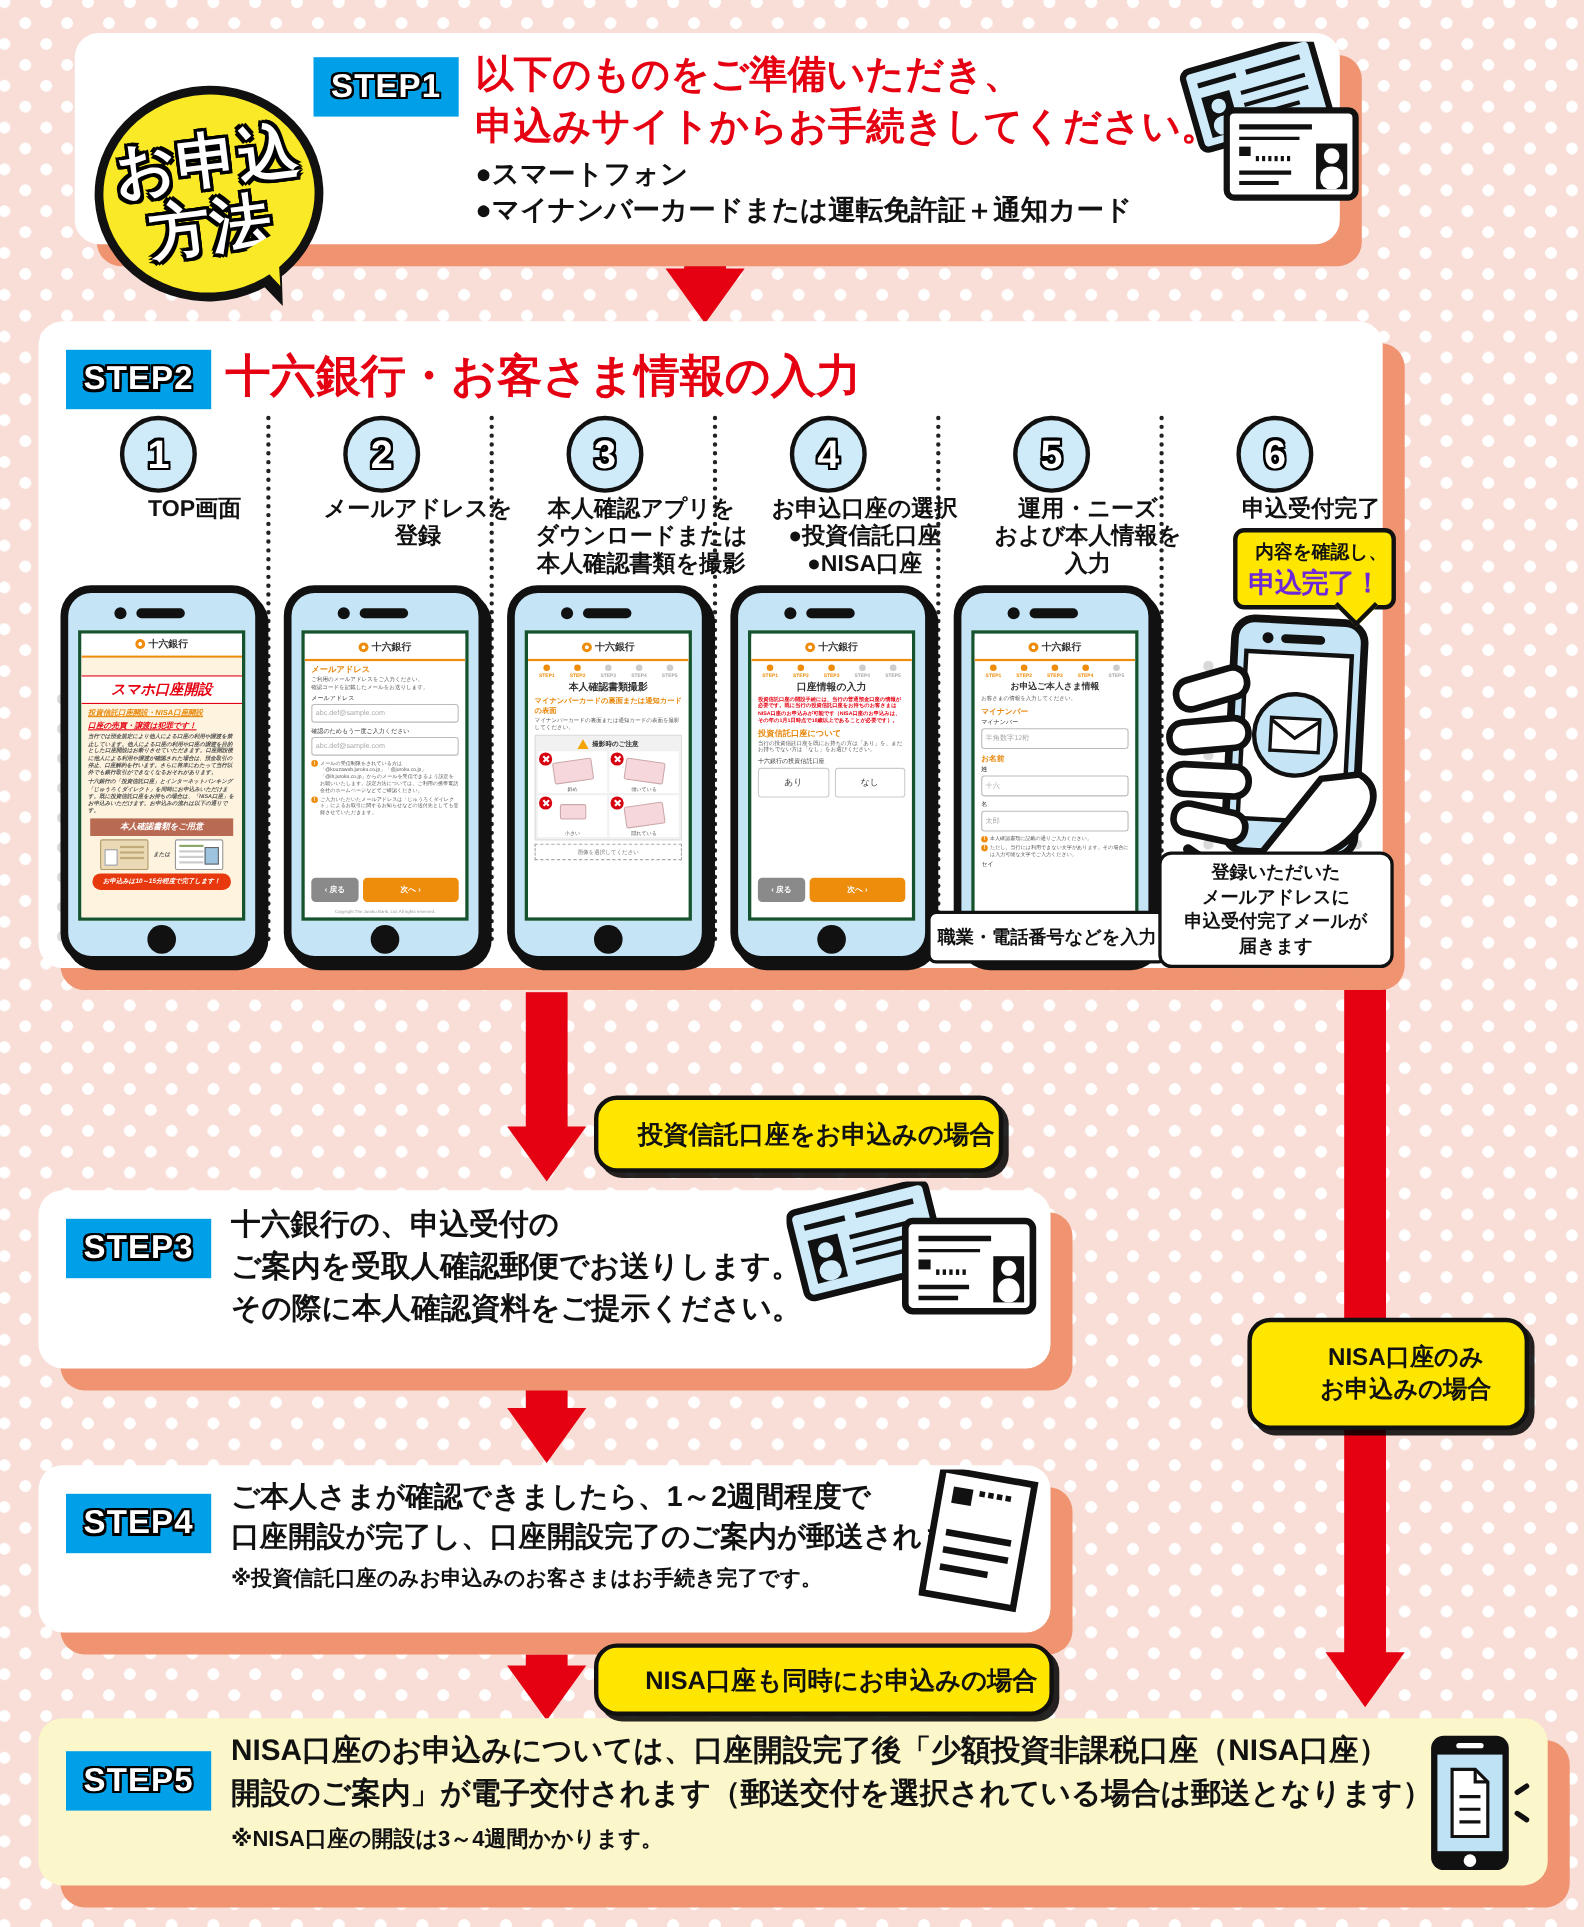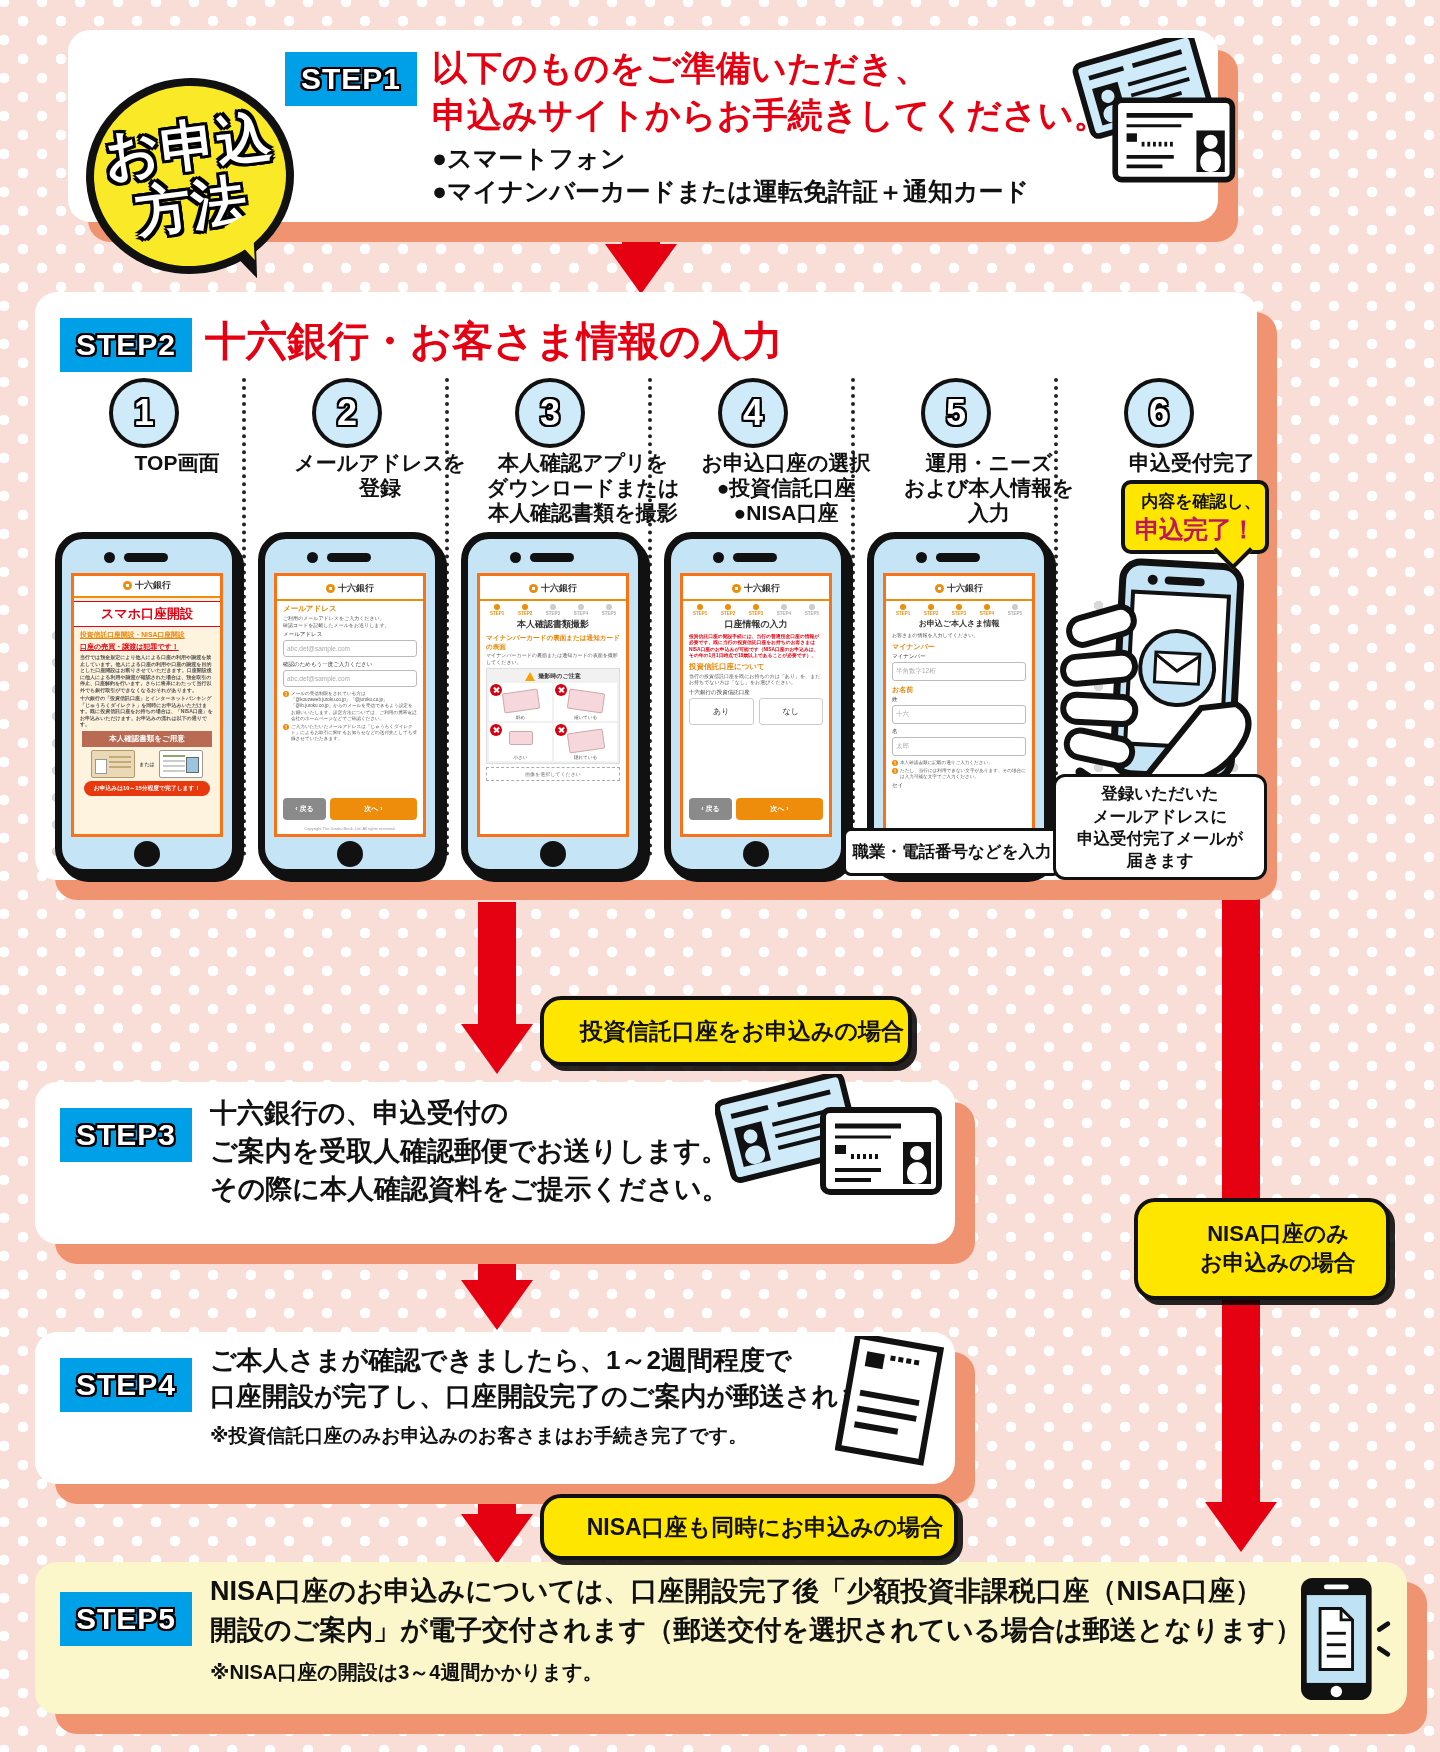--- a/index.html
+++ b/index.html
@@ -19,54 +19,54 @@
   .redtitle{color:#e50012;font-weight:bold;}
   
   .ar-shaft{position:absolute;background:#e50012;z-index:2;}
   .ar-head{position:absolute;width:0;height:0;border-left:36px solid transparent;border-right:36px solid transparent;border-top:50px solid #e50012;z-index:2;}
   
   .badge{position:absolute;background:#ffe600;border:4px solid #111;border-radius:21px;display:flex;align-items:center;justify-content:center;
     font-weight:bold;z-index:6;box-shadow:5px 5px 0 rgba(0,0,0,.85);text-align:center;padding-left:32px;}
   
   .cbubble{position:absolute;background:#ffe600;border:4px solid #111;border-radius:10px;text-align:center;padding:6px 4px 4px;z-index:7;}
   .cbubble .t1{font-size:17px;font-weight:bold;text-align:right;}
-  .cbubble .t2{font-size:25px;font-weight:bold;color:#be185d;letter-spacing:-1px;}
+  .cbubble .t2{font-size:25px;font-weight:bold;color:#6d28d9;letter-spacing:-1px;}
   .cbubble .tail{position:absolute;right:18px;bottom:-14px;width:24px;height:24px;background:#ffe600;
     border-right:4px solid #111;border-bottom:4px solid #111;transform:rotate(45deg);}
   
   .sep{position:absolute;top:378px;height:478px;border-left:4px dotted #222;z-index:6;}
   .numcircle{position:absolute;width:62px;height:62px;border-radius:50%;background:#cfeaf9;border:4px solid #111;
     display:flex;align-items:center;justify-content:center;font-size:36px;font-weight:bold;z-index:6;}
   .caption{position:absolute;width:210px;text-align:center;font-size:21px;line-height:25px;font-weight:bold;z-index:6;margin-left:37px;}
   
   .phone{position:absolute;width:170px;height:330px;background:#c5e5f7;border:7px solid #111;border-radius:28px;
     box-shadow:5px 6px 0 #111;z-index:6;}
   .phone .spk-dot{position:absolute;top:13px;left:42px;width:11px;height:11px;border-radius:50%;background:#111;}
   .phone .spk-bar{position:absolute;top:14px;left:62px;width:44px;height:9px;border-radius:5px;background:#111;}
   .phone .home{position:absolute;bottom:2px;left:50%;transform:translateX(-50%);width:26px;height:26px;border-radius:50%;background:#111;}
-  .screen{position:absolute;left:9px;right:9px;top:34px;bottom:32px;background:#fff;border:3px solid #f97316;overflow:hidden;}
+  .screen{position:absolute;left:9px;right:9px;top:34px;bottom:32px;background:#fff;border:3px solid #14532d;overflow:hidden;}
   .scr{position:absolute;inset:0;padding:3px 6px;font-size:6px;color:#555;}
   .scr-head{display:flex;justify-content:center;align-items:center;gap:3px;font-size:9px;font-weight:bold;color:#333;
     padding:3px 0 4px;border-bottom:2px solid #ee8d0c;margin:0 -6px 3px;background:#fff;}
   .jlogo{width:9px;height:9px;border-radius:50%;background:radial-gradient(#fff 1.5px,#ee8d0c 2px);display:inline-block;}
   .stepper{display:flex;justify-content:space-between;margin:1px 4px 2px;}
   .stepper .st{display:flex;flex-direction:column;align-items:center;font-size:4.5px;color:#aaa;font-weight:bold;gap:1px;}
   .stepper .st i{width:6px;height:6px;border-radius:50%;background:#ccc;font-style:normal;}
   .stepper .st.on{color:#ee8d0c;}
   .stepper .st.on i{background:#ee8d0c;}
   .scr-title{font-size:9px;font-weight:bold;color:#333;text-align:center;margin:2px 0 3px;}
   .inp{border:1px solid #bbb;border-radius:3px;color:#aaa;font-size:6.5px;padding:4px 3px;margin:2px 0 4px;background:#fff;}
   .note{display:flex;gap:2px;font-size:4.6px;line-height:1.35;color:#555;margin:2px 0;}
   .exc{flex:0 0 auto;width:6px;height:6px;border-radius:50%;background:#ee8d0c;color:#fff;font-size:5px;line-height:6px;text-align:center;font-weight:bold;}
   .btnrow{position:absolute;left:6px;right:6px;bottom:14px;display:flex;gap:4px;}
   .btn-back{flex:0 0 32%;background:#8a8a8a;color:#fff;border-radius:4px;text-align:center;padding:6px 0;font-size:7px;font-weight:bold;}
   .btn-next{flex:1;background:#ee8d0c;color:#fff;border-radius:4px;text-align:center;padding:6px 0;font-size:7px;font-weight:bold;}
   .copyr{position:absolute;left:0;right:0;bottom:3px;text-align:center;font-size:4px;color:#999;}
   
-  .p1-body{position:absolute;inset:0;top:22px;background:#fdf3de;padding:3px 6px;}
+  .p1-body{position:absolute;inset:0;top:22px;background:#fdf3de;padding:16px 6px;font-style:italic;}
   .p1-title{font-size:13px;font-weight:bold;color:#e50012;text-align:center;background:#fff;border-top:1.5px solid #e50012;border-bottom:1.5px solid #e50012;margin:0 -6px;padding:3px 0;}
   .p1-link{color:#e8880c;font-size:6.8px;font-weight:bold;text-decoration:underline;margin:3px 0 2px;}
   .p1-alert{color:#e50012;font-size:7px;font-weight:bold;text-decoration:underline;margin:2px 0 1px;}
   .p1-para{font-size:5px;line-height:1.3;color:#555;margin:2px 0;font-weight:bold;}
   .p1-banner{background:#b96a52;color:#fff;font-size:7.5px;font-weight:bold;text-align:center;padding:3px 0;margin:3px 2px;}
   .p1-cards{display:flex;align-items:center;justify-content:center;gap:4px;margin:2px 0;}
   .mcardA{width:42px;height:26px;background:#ead9b4;border:1px solid #b09a6a;border-radius:2px;position:relative;}
   .mcardA:before{content:"";position:absolute;left:3px;bottom:3px;width:10px;height:13px;background:#fff;border:.5px solid #999;}
   .mcardA:after{content:"";position:absolute;right:3px;top:5px;width:22px;height:2px;background:#c2ab7a;box-shadow:0 5px 0 #c2ab7a,0 10px 0 #c2ab7a;}
   .mcardB{width:42px;height:26px;background:#fff;border:1px solid #999;border-radius:2px;position:relative;}

